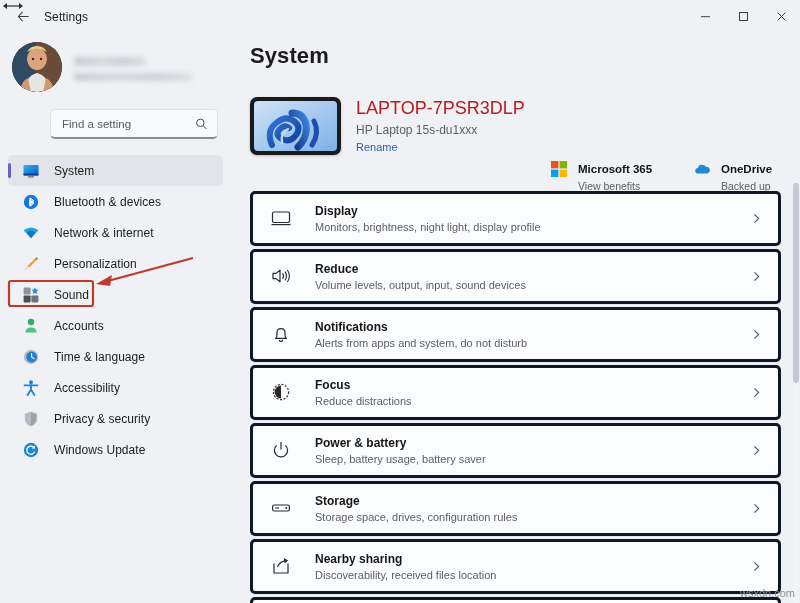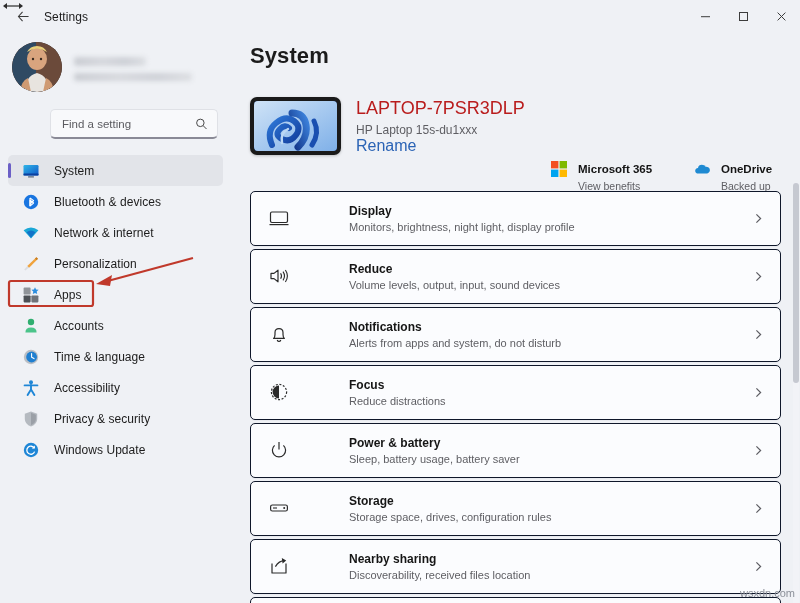--- a/index.html
+++ b/index.html
@@ -140,21 +140,21 @@
   }
   .device-thumb .screen {
     width: 100%; height: 100%; border-radius: 4px;
     overflow: hidden; background: #0b3a8f;
   }
   .device-thumb svg { display: block; width: 100%; height: 100%; }
   .device-info { margin-left: 15px; }
   .device-name { font-size: 18px; color: #b91c1c; font-weight: 400; }
   .device-model { font-size: 12px; color: #5e5e63; margin-top: 4px; }
   .device-rename {
-    font-size: 16px; color: #2a63b5; margin-top: 17px;
+    font-size: 11px; color: #2a63b5; margin-top: 17px;
     text-decoration: none;
     text-align: center;
   }
 
   .status-grid {
     position: absolute; left: 318px; top: 50px;
     width: 250px;
   }
   .status-row { display: flex; gap: 36px; margin-top: 32px; }
   .status-cell { display: flex; align-items: flex-start; width: 108px; }
@@ -168,27 +168,26 @@
   }
   .status-row.second { margin-top: 14px; }
 
   
   .settings-list {
     position: absolute; left: 18px; top: 158px;
     width: 531px;
   }
   .srow {
     height: 55px; background: #fbfcfe;
-    border: 1px solid #0f172a;
+    border: 3px solid #0f172a;
     border-radius: 5px;
     margin-bottom: 3px;
     display: flex; align-items: center;
     padding: 0 14px 0 17px;
     box-shadow: 0 .5px 1px rgba(20,30,60,.03);
-    gap: 36px;
   }
   .srow-ico { width: 24px; height: 24px; flex: none; color: #2a2a2a; }
   .srow-ico svg { display: block; }
   .srow-text { margin-left: 21px; flex: 1; }
   .srow-title { font-size: 12px; color: #161616; font-weight: 600; }
   .srow-sub { font-size: 11px; color: #5e5e63; margin-top: 3px; }
   .srow-chev { color: #5c5c62; width: 14px; height: 14px; flex: none; }
   .srow-chev svg { display: block; }
 
   
@@ -345,21 +344,21 @@
 
       <div class="navitem">
         <span class="nav-ico">
           <svg width="18" height="18" viewBox="0 0 18 18">
             <rect x="1.6" y="1.6" width="7" height="7" rx=".8" fill="#909499"></rect>
             <rect x="9.4" y="9.4" width="7" height="7" rx=".8" fill="#6f7379"></rect>
             <rect x="1.6" y="9.4" width="7" height="7" rx=".8" fill="#4c5055"></rect>
             <path d="M13 1.2 l1.1 2.3 2.5 .3 -1.9 1.8 .5 2.5 -2.2 -1.2 -2.2 1.2 .5 -2.5 -1.9 -1.8 2.5 -.3 Z" fill="#2d8fe0"></path>
           </svg>
         </span>
-        <span class="nav-label">Apps</span>
+        <span class="nav-label">Sound</span>
       </div>
 
       <div class="navitem">
         <span class="nav-ico">
           <svg width="18" height="18" viewBox="0 0 18 18">
             <circle cx="9" cy="5" r="3.2" fill="#2fae6f"></circle>
             <path d="M3.4 15.4 q0 -5 5.6 -5 q5.6 0 5.6 5 Z" fill="#4bc48a"></path>
           </svg>
         </span>
         <span class="nav-label">Accounts</span>

